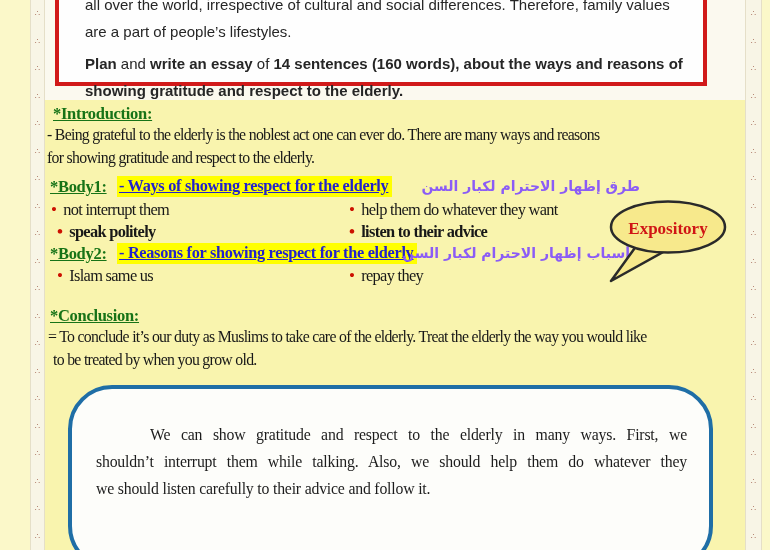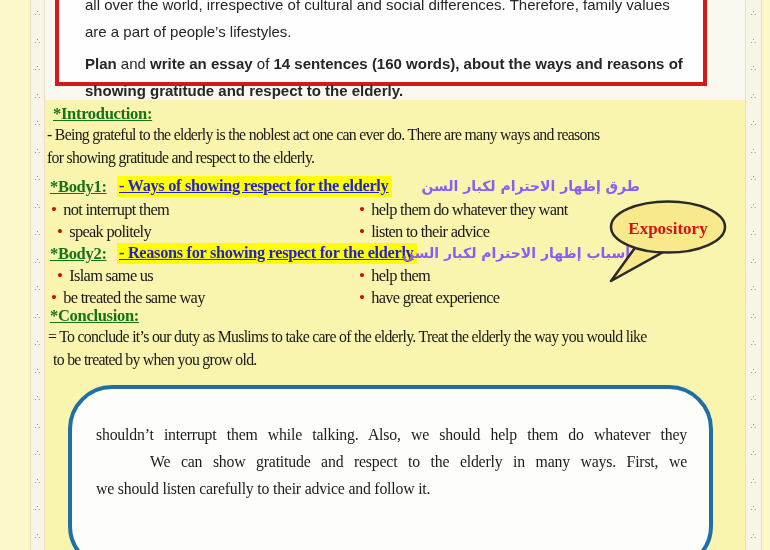--- a/index.html
+++ b/index.html
@@ -39,21 +39,21 @@
              font-size:15.8px; letter-spacing:-0.7px; color:#181818;border-radius:30px; }
   .abs { position:absolute; white-space:nowrap; }
   .h-green { font-weight:bold; color:#177317; text-decoration:underline; font-size:16.5px; letter-spacing:-0.3px; }
   .h-blue  { font-weight:bold; color:#2222cc; text-decoration:underline; background:#ffff00;
              font-size:16.3px; letter-spacing:-0.3px; padding:0 4px 1px 2px; }
   .arabic  { font-family:"DejaVu Sans", sans-serif; direction:rtl; font-weight:bold;
              color:#8b5cf6; font-size:14px; letter-spacing:0; }
   .b-row span.cell { position:absolute; top:0; white-space:nowrap; font-size:16.4px; }
   .cell::before { content:"\2022"; color:#cc1100; margin-right:7px; font-size:17px; }
   .c-left  { left:6px; }
-  .c-right { left:314px; }
+  .c-right { left:304px; }
 
   
   .bubble-svg { position:absolute; left:595px; top:195px; width:150px; height:95px; z-index:4; }
 
   
   .essay-box {
     position:absolute; left:68px; top:385px; width:645px; height:185px;
     background:#fdfdfa; border:4px solid #1f6ea6; border-radius:44px;
     padding:19px 22px 0 24px; z-index:2;
   }
@@ -131,53 +131,49 @@
     <div class="abs" style="left:2px; top:49px;">for showing gratitude and respect to the elderly.</div>
 
     <div class="abs h-green" style="left:5px; top:77px;">*Body1:</div>
     <div class="abs h-blue" style="left:72px; top:76px;text-align:right;">- Ways of showing respect for the elderly</div>
     <div class="abs arabic" style="right:105px; top:78px;">طرق إظهار الاحترام لكبار السن</div>
 
     <div class="abs b-row" style="left:0; top:100px; width:700px; height:22px;">
       <span class="cell c-left">not interrupt them</span>
       <span class="cell c-right">help them do whatever they want</span>
     </div>
-    <div class="abs b-row" style="left:0; top:122px; width:640px; height:22px;">
+    <div class="abs b-row" style="left:0; top:122px; width:640px; height:22px;font-weight:bold;">
       <span class="cell c-left" style="left:12px;">speak politely</span>
       <span class="cell c-right">listen to their advice</span>
     </div>
 
     <div class="abs h-green" style="left:5px; top:144px;">*Body2:</div>
     <div class="abs h-blue" style="left:72px; top:143px;">- Reasons for showing respect for the elderly</div>
     <div class="abs arabic" style="right:115px; top:145px;">أسباب إظهار الاحترام لكبار السن</div>
 
     <div class="abs b-row" style="left:0; top:166px; width:700px; height:22px;">
       <span class="cell c-left" style="left:12px;">Islam same us</span>
-      <span class="cell c-right">help them</span>
-    </div>
-    <div class="abs b-row" style="left:0; top:188px; width:700px; height:22px;">
-      <span class="cell c-left">be treated the same way</span>
-      <span class="cell c-right">have great experience</span>
+      <span class="cell c-right">repay they</span>
     </div>
 
     <div class="abs h-green" style="left:5px; top:206px;">*Conclusion:</div>
     <div class="abs" style="left:3px; top:228px;">= To conclude it’s our duty as Muslims to take care of the elderly. Treat the elderly the way you would like</div>
     <div class="abs" style="left:8px; top:251px;">to be treated by when you grow old.</div>
   </div>
 
   <svg class="bubble-svg" viewBox="0 0 150 95">
     <polygon points="42,50 16,86 70,56" fill="#f7e98c" stroke="#2a2a2a" stroke-width="2.5" stroke-linejoin="round"></polygon>
     <ellipse cx="73" cy="32" rx="57" ry="25.5" fill="#f7e98c" stroke="#2a2a2a" stroke-width="2.5"></ellipse>
     <text x="73" y="39" text-anchor="middle" fill="#d01515" style="font-family:'Liberation Serif',serif; font-weight:bold; font-size:17px;">Expository</text>
   </svg>
 
   <div class="essay-box">
     <div class="blk-par">
+      <div class="jl l1">We can show gratitude and respect to the elderly in many ways. First, we</div>
       <div class="jl">shouldn’t interrupt them while talking. Also, we should help them do whatever they</div>
-      <div class="jl l1">We can show gratitude and respect to the elderly in many ways. First, we</div>
       <div>we should listen carefully to their advice and follow it.</div>
     </div>
   </div>
 
   <svg class="watermark" viewBox="0 0 300 60">
     <g fill="none" stroke="#b9dcb2" stroke-width="11" stroke-linecap="round">
       <path d="M30 58 C 60 30, 95 22, 120 48"></path>
       <path d="M125 55 C 150 18, 185 12, 205 40"></path>
       <path d="M205 40 C 225 62, 255 60, 285 30"></path>
     </g>

